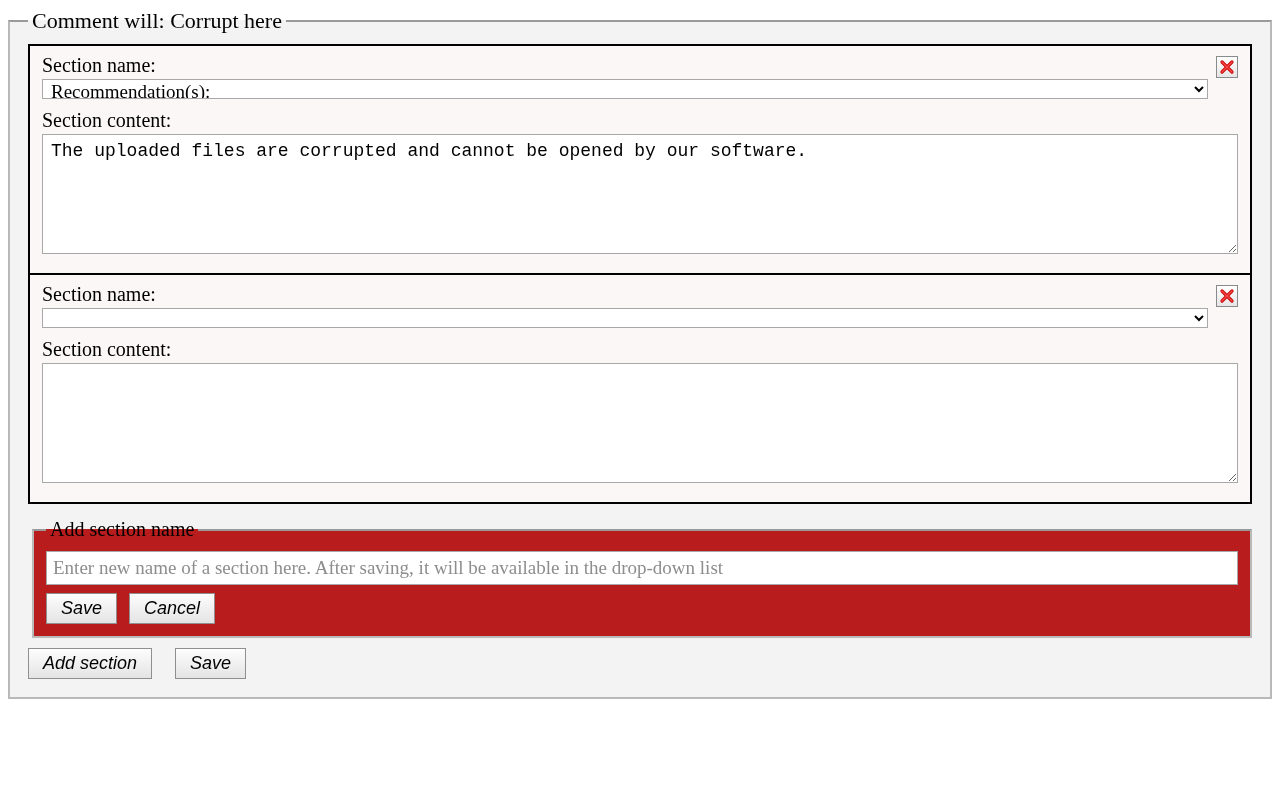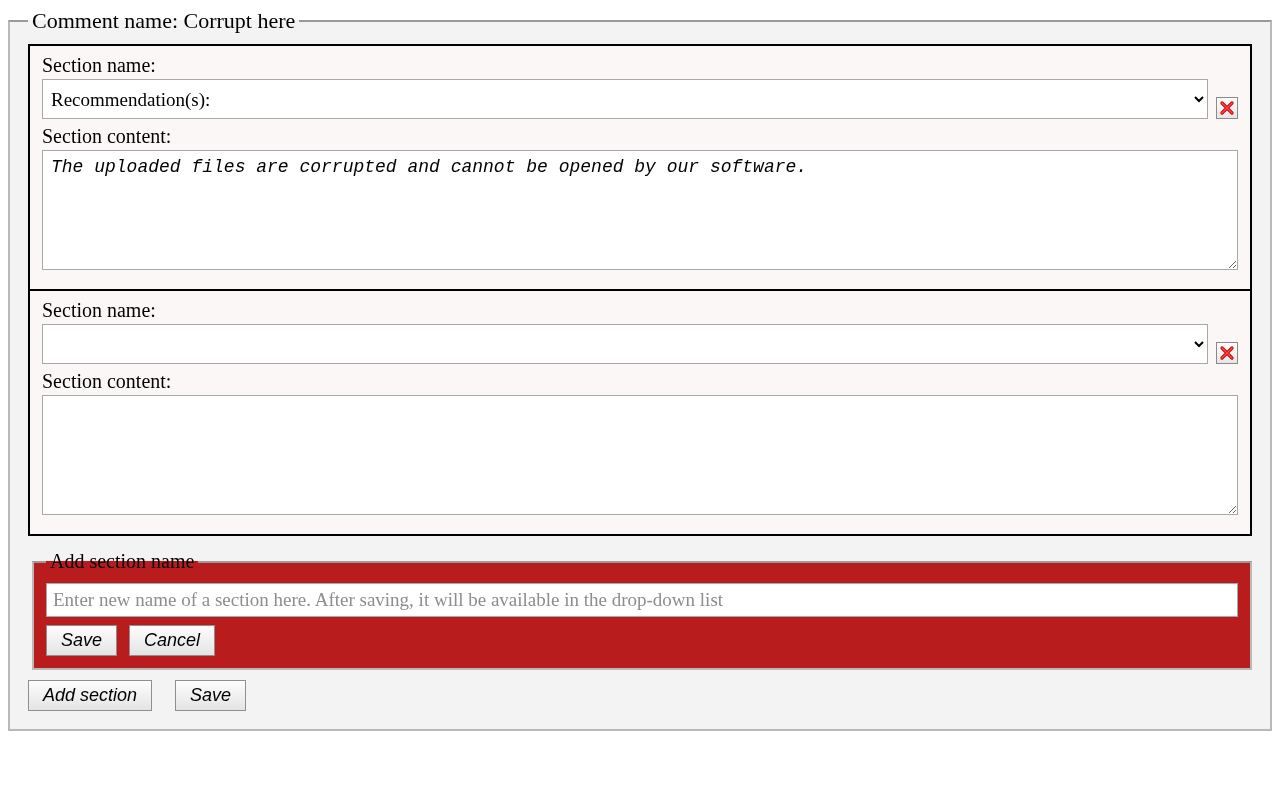--- a/index.html
+++ b/index.html
@@ -28,21 +28,21 @@
   }
   .section {
     padding: 8px 12px 14px 12px;
     position: relative;
   }
   .section + .section {
     border-top: 2px solid #000;
   }
   .row-top {
     display: flex;
-    align-items: flex-end;
+    align-items: flex-start;
   }
   .field-label {
     font-size: 20px;
     margin-bottom: 2px;
   }
   .col-grow { flex: 1 1 auto; }
   .delete-btn {
     width: 22px;
     height: 22px;
     margin-left: 8px;
@@ -53,35 +53,34 @@
     align-items: center;
     justify-content: center;
     cursor: pointer;
     flex: 0 0 auto;
   }
   .delete-btn svg { display:block; }
   select.section-select {
     width: 100%;
     font-family: "Times New Roman", Times, serif;
     font-size: 19px;
-    height: 40px;
+    height: 20px;
     border: 1px solid #a8a8a8;
     background: #fff;
     padding: 0 4px;
   }
   textarea.section-textarea {
     width: 100%;
     height: 120px;
     resize: both;
     border: 1px solid #a8a8a8;
     font-family: "Courier New", Courier, monospace;
     font-size: 18px;
     padding: 6px 8px;
     background: #fff;
-    font-style: italic;
   }
   fieldset.add-name {
     border: 2px solid #b9b9b9;
     border-top-color: #9a9a9a;
     background: #b91c1c;
     padding: 10px 12px 12px 12px;
     margin: 14px 0 0 4px;
   }
   fieldset.add-name > legend {
     padding: 0 4px;
@@ -107,21 +106,21 @@
     font-style: italic;
   }
   .btn-row { margin-top: 10px; display: flex; gap: 23px; }
   .btn-row.inner { margin-top: 8px; gap: 12px; }
 </style>
 </head>
 <body>
 
 <fieldset class="outer">
   <legend>
-    <span>Comment name: </span><span>Corrupt here</span>
+    <span>Comment will: </span><span>Corrupt here</span>
   </legend>
 
   <div class="sections-panel">
 
     <div class="section">
       <div class="row-top">
         <div class="col-grow">
           <div class="field-label">Section name:</div>
           <select class="section-select">
             <option>Recommendation(s):</option>

